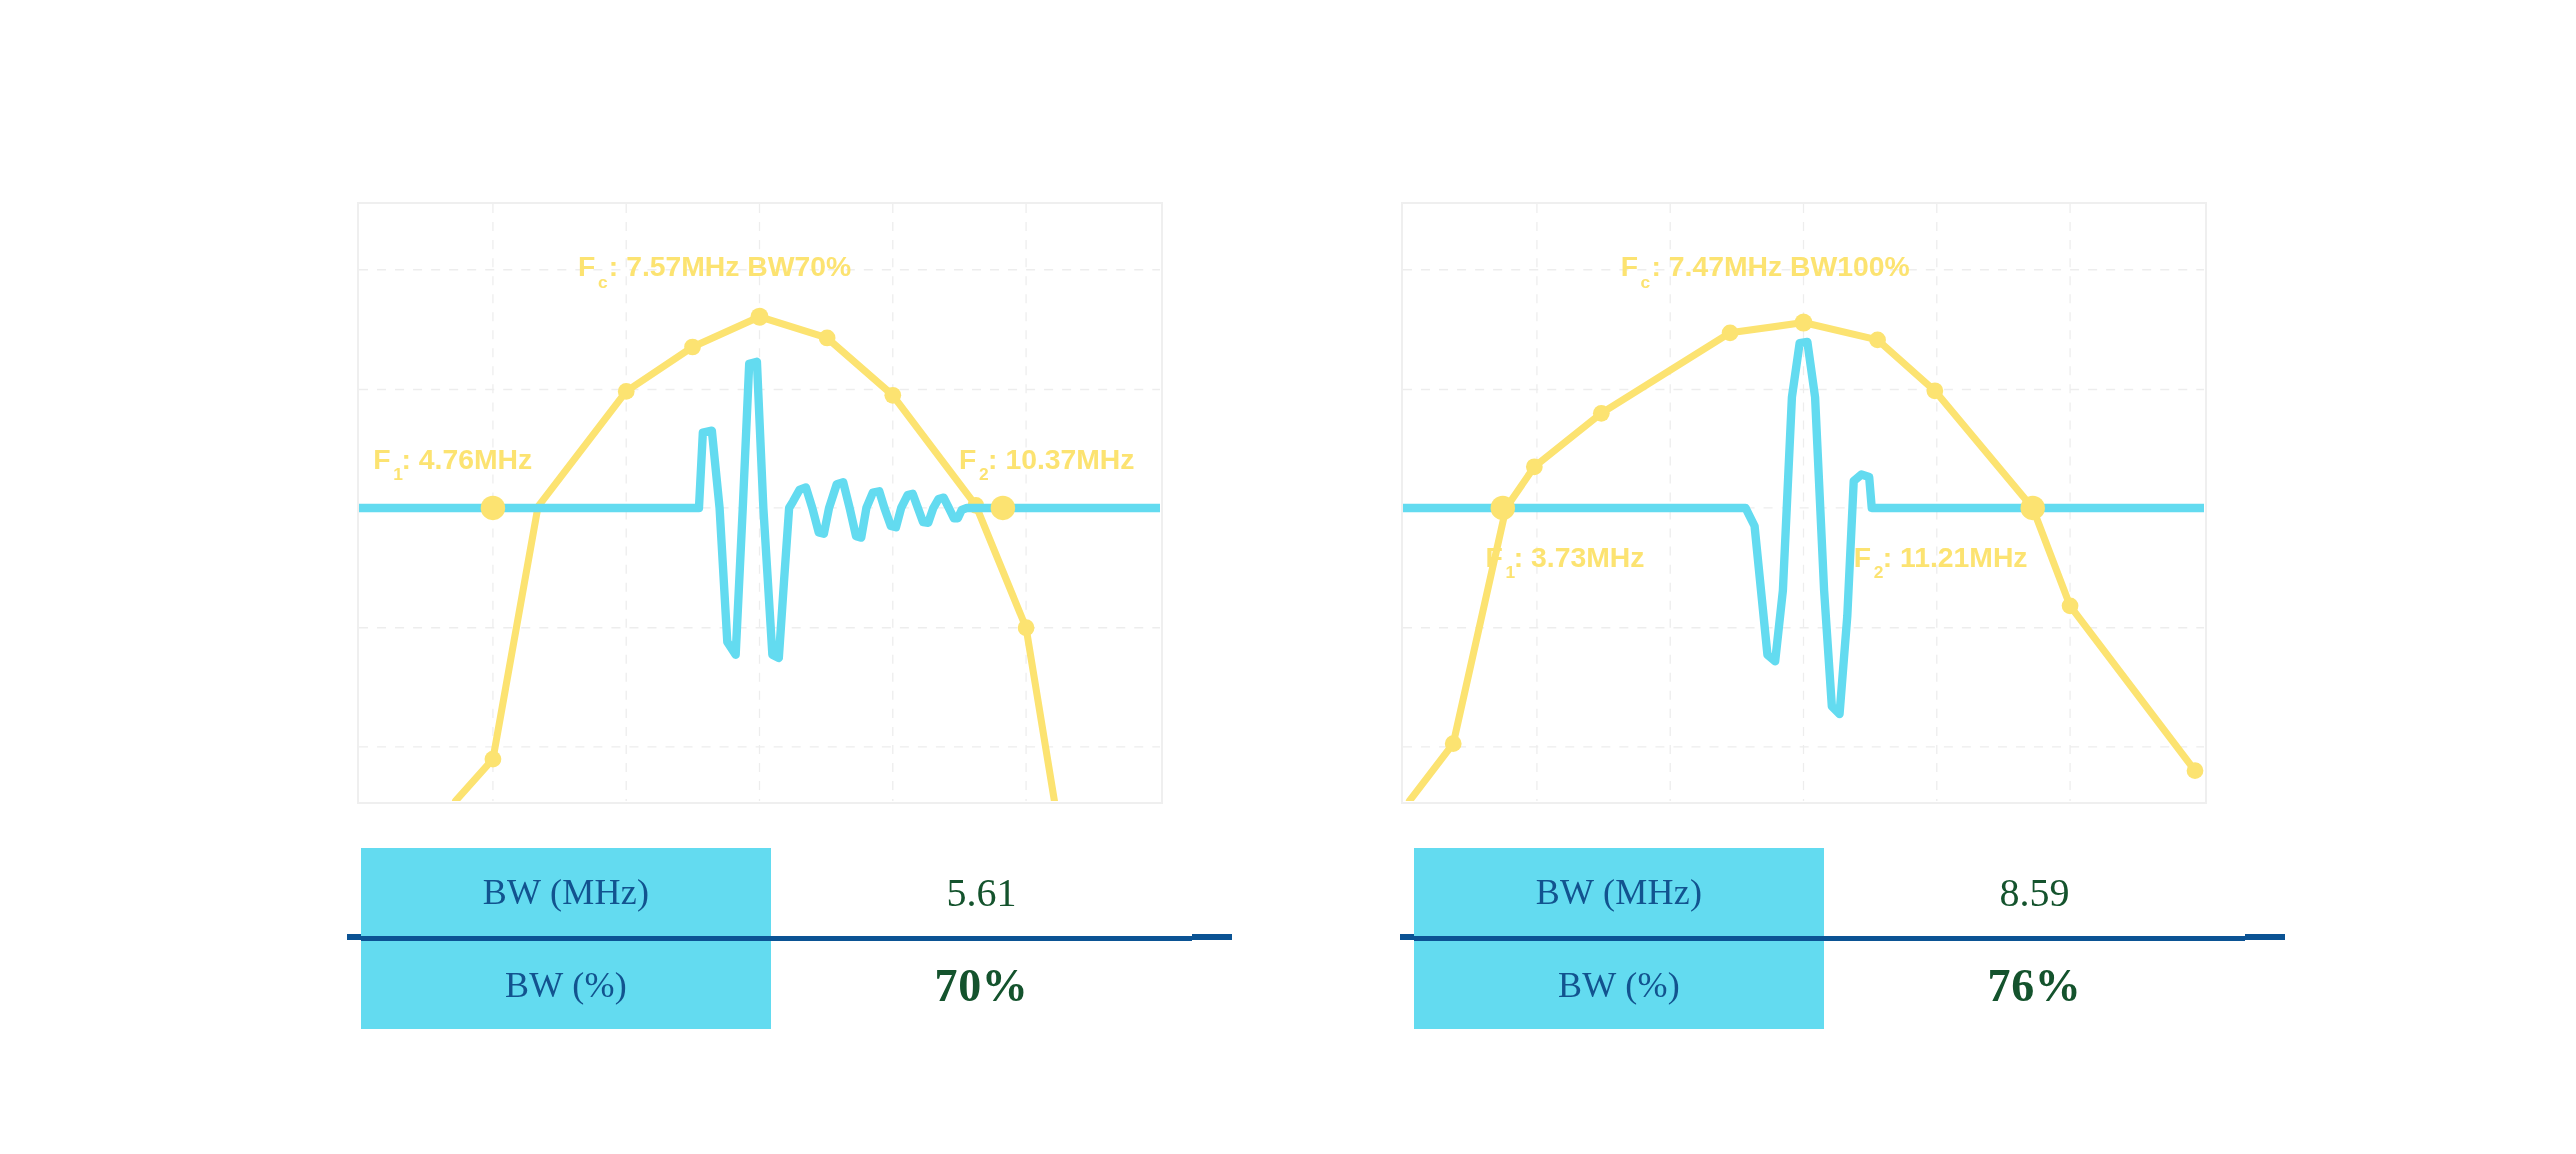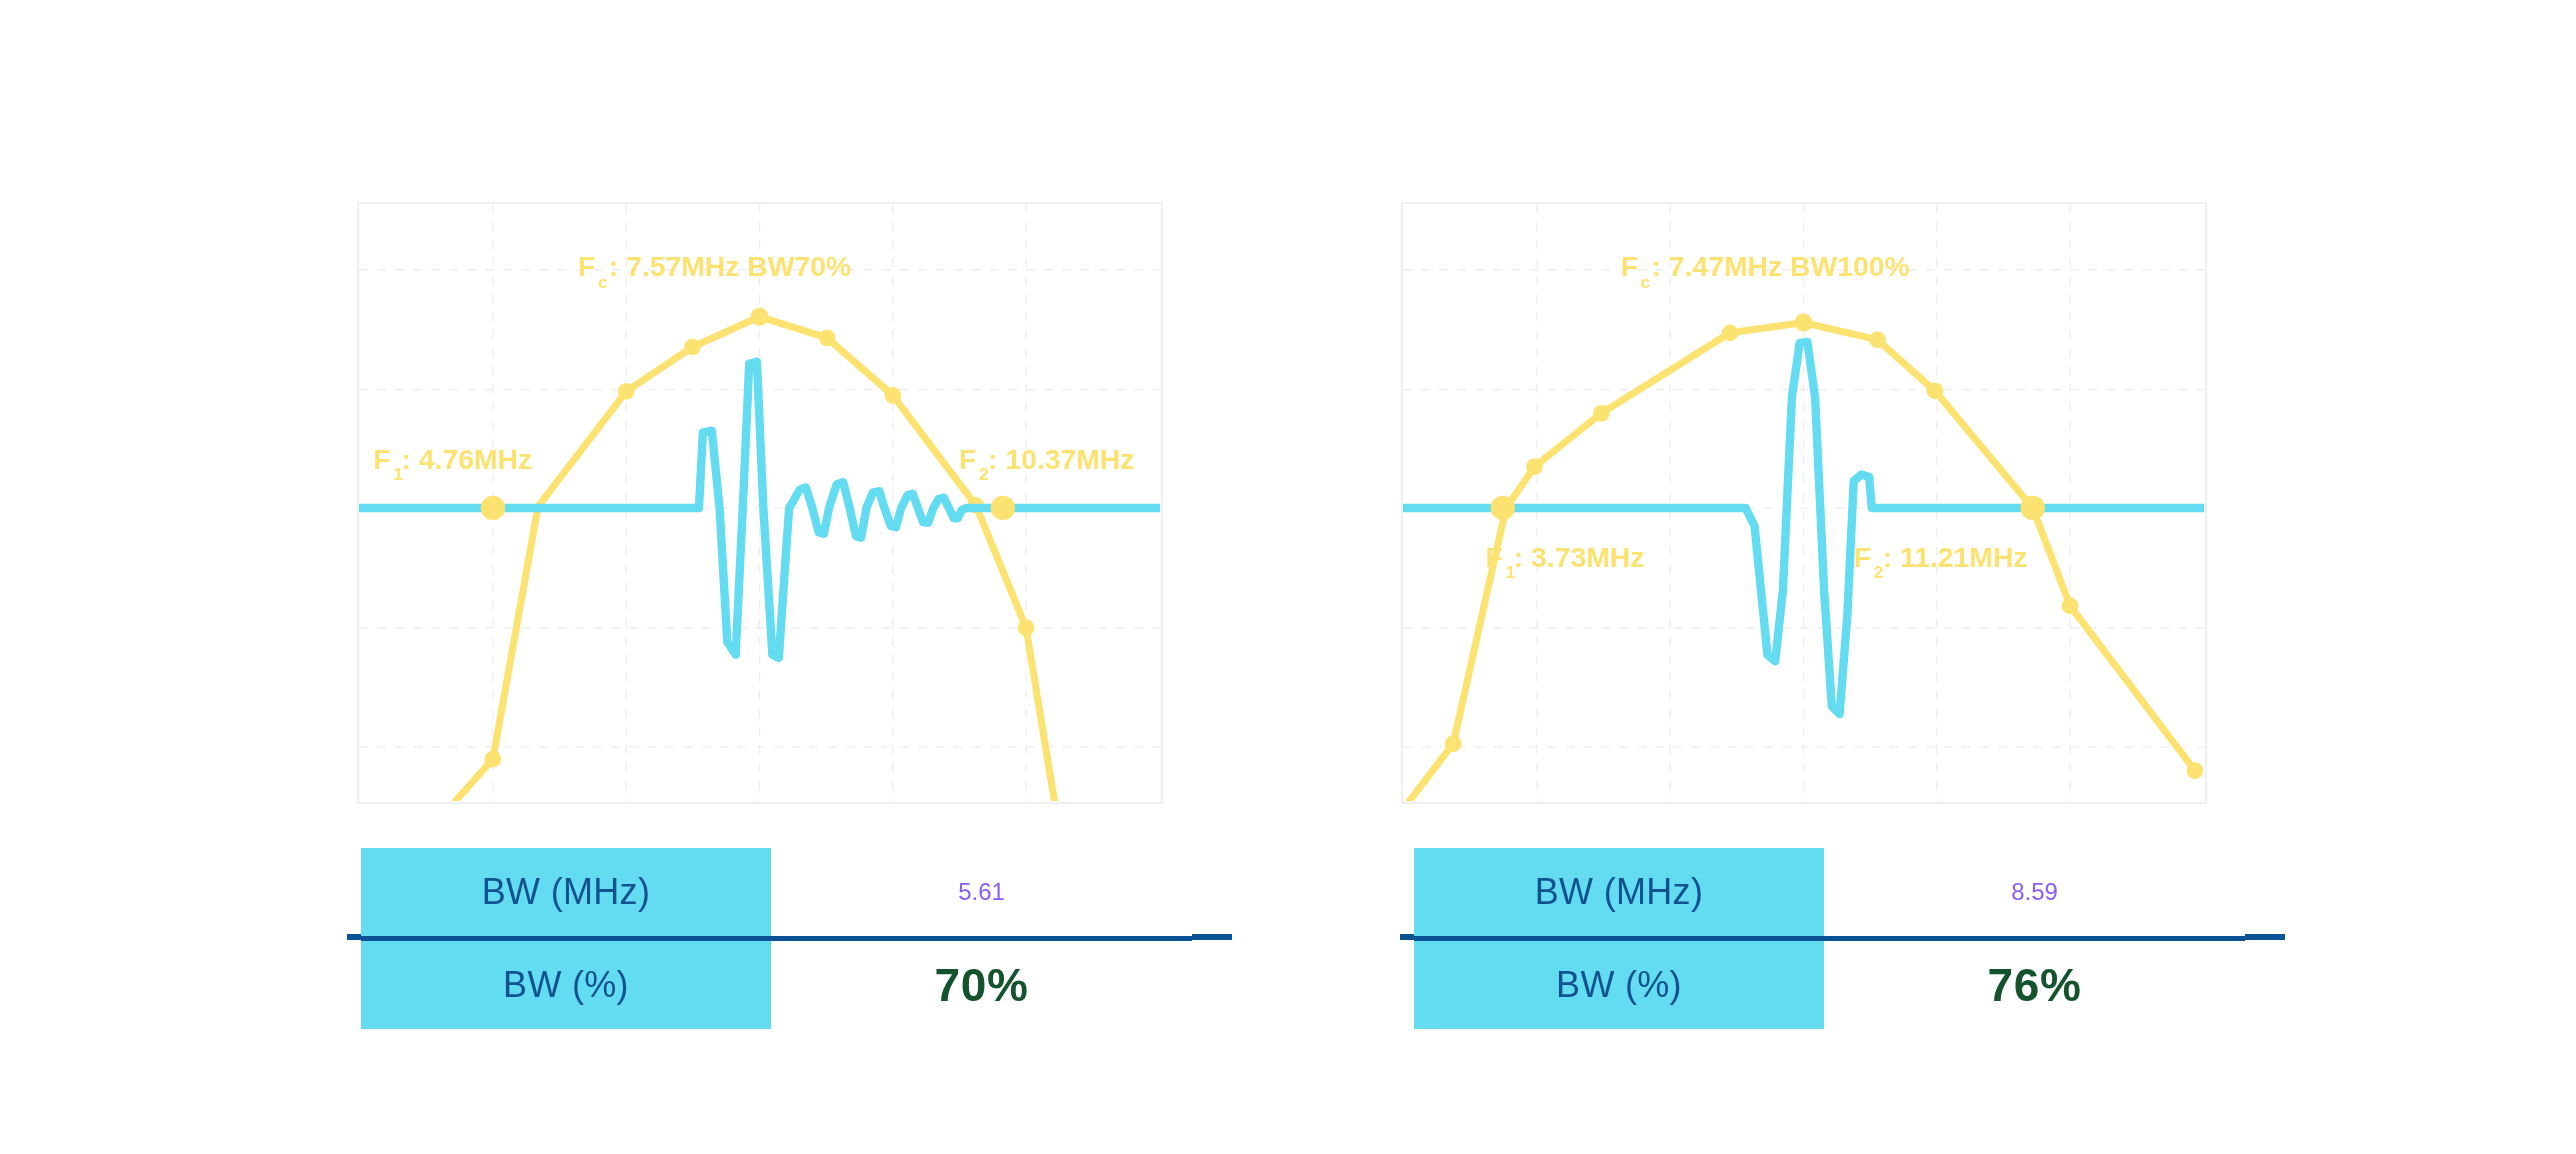--- a/index.html
+++ b/index.html
@@ -14,21 +14,21 @@
   #panel-left{left:357px;top:202px;}
   #panel-right{left:1401px;top:202px;}
   .chart-frame{
     width:806px;height:602px;
     background:#ffffff;
     border:2.6px solid #efefef;
     box-sizing:border-box;
     position:relative;
   }
   .chart-svg{position:absolute;left:0;top:0;}
-  .table-wrap{position:absolute;}
+  .table-wrap{position:absolute;font-family:Liberation Serif, serif;}
   #table-left{left:361px;top:848px;}
   #table-right{left:1414px;top:848px;}
   table.bw-table{
     border-collapse:collapse;
     table-layout:fixed;
     width:831px;
   }
   table.bw-table td{
     height:88px;
     padding:0;
@@ -40,22 +40,22 @@
     width:410px;
     background:#63DBF0;
     color:#12538F;
     font-size:36px;
     letter-spacing:0.3px;
     border-right:1.9px solid #0E4E86;
   }
   td.value-cell{
     width:421px;
     background:#ffffff;
-    color:#8b5cf6;
-    font-size:24px;
+    color:#14532d;
+    font-size:40px;
   }
   tr.row-top td{border-bottom:5.8px solid #0B5394;}
   td.pct-value{
     color:#14532d;
     font-size:46px;
     font-weight:bold;
     letter-spacing:0.6px;
   }
   .divider-extend{
     position:absolute;

